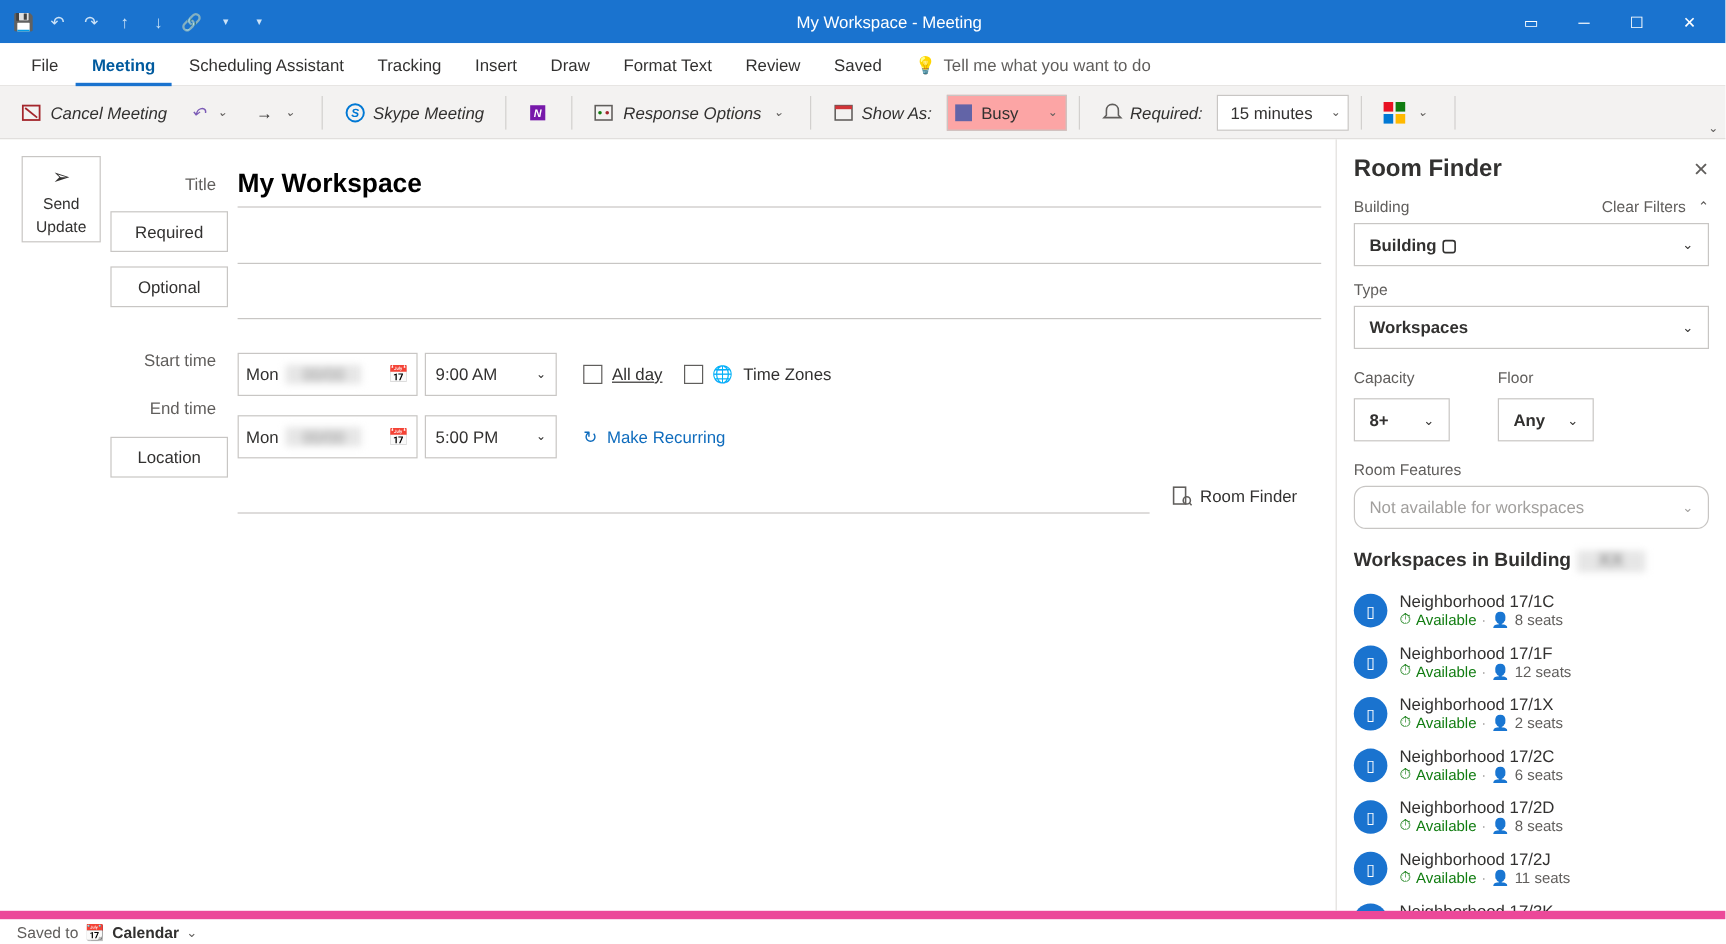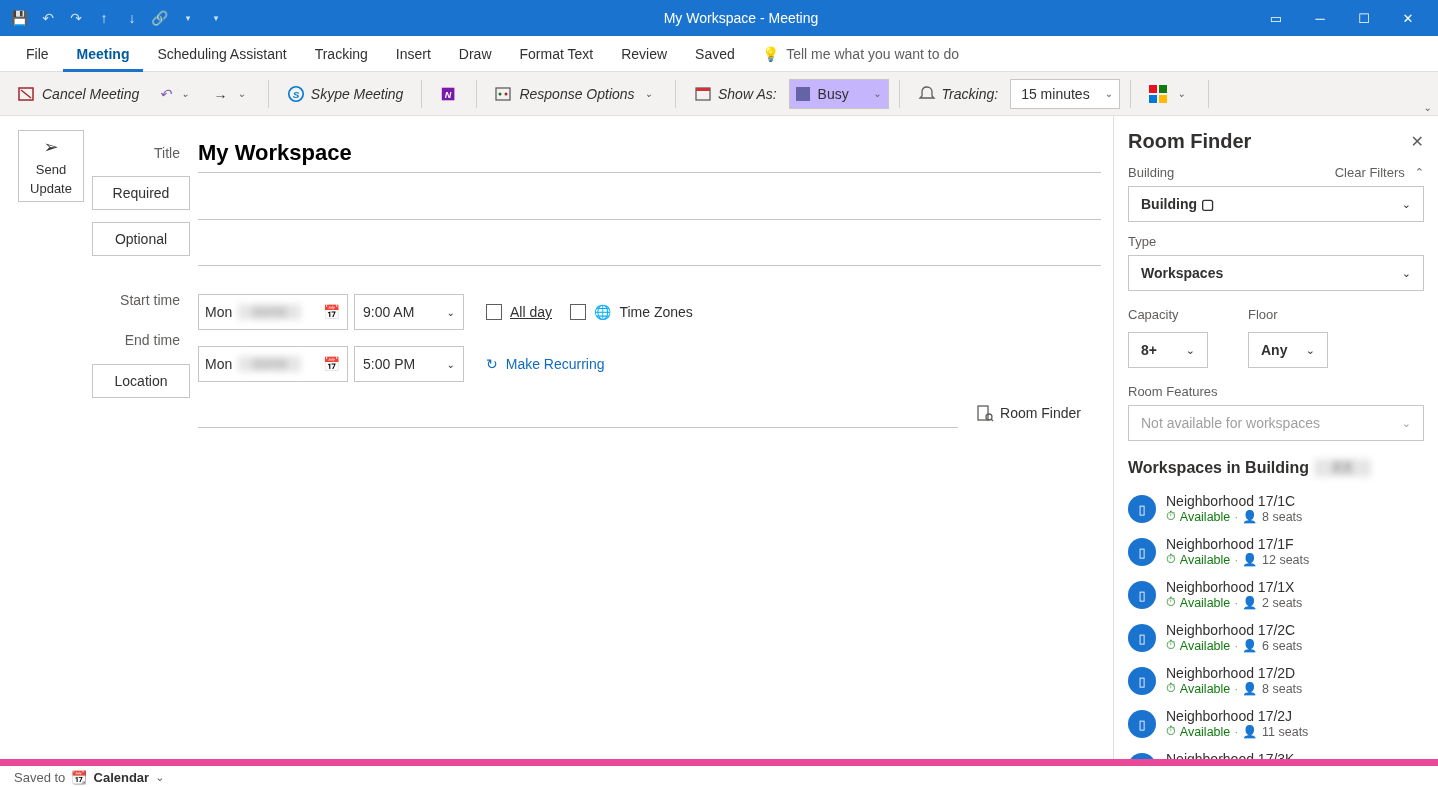--- a/index.html
+++ b/index.html
@@ -19,21 +19,21 @@
 .ribbon-tabs .tab.active { color: #005a9e; font-weight: 600; border-bottom: 3px solid #1a73cf; padding-top:3px;}
 .ribbon-tabs .tellme { display: flex; align-items: center; margin-left: 14px; color: #605e5c; font-size: 14px; gap: 6px; }
 .ribbon-tabs .bulb { color:#777; font-size:14px; }
 
 
 .ribbon { height: 44px; background: #f3f2f1; display: flex; align-items: center; padding: 0 10px; gap: 4px; border-bottom: 1px solid #e1dfdd; position:relative;}
 .ribbon .rbtn { display: flex; align-items: center; gap: 6px; padding: 4px 8px; color: #323130; height: 32px; font-style: italic; }
 .ribbon .rbtn .icon { width: 18px; height: 18px; display: flex; align-items: center; justify-content: center; }
 .ribbon .sep { width: 1px; height: 28px; background: #d2d0ce; margin: 0 6px; }
 .ribbon .chev { font-size: 10px; color: #605e5c; padding:0 4px;}
-.ribbon select.busy, .ribbon .busy { border: 1px solid #c8c6c4; height: 30px; padding: 0 26px 0 28px; background: #c4b5fd; font-size: 14px; position: relative; display:flex;align-items:center; width:100px;}
+.ribbon select.busy, .ribbon .busy { border: 1px solid #c8c6c4; height: 30px; padding: 0 26px 0 28px; background: #fca5a5; font-size: 14px; position: relative; display:flex;align-items:center; width:100px;}
 .ribbon .busy .sq { width:14px; height:14px; background:#6264a7; position:absolute; left:6px;}
 .ribbon .busy .chv { position:absolute; right:6px; font-size:10px;color:#605e5c;}
 .ribbon .reminder { border: 1px solid #c8c6c4; height: 30px; padding: 0 26px 0 10px; background:#fff; display:flex;align-items:center; position:relative; width:110px;}
 .ribbon .reminder .chv { position:absolute; right:6px; font-size:10px; color:#605e5c;}
 .ribbon .quad { display:grid; grid-template-columns: 8px 8px; grid-template-rows:8px 8px; gap:2px;}
 .ribbon .quad div:nth-child(1){background:#e81123;}
 .ribbon .quad div:nth-child(2){background:#107c10;}
 .ribbon .quad div:nth-child(3){background:#0078d4;}
 .ribbon .quad div:nth-child(4){background:#ffb900;}
 .ribbon .overflow-chev { position:absolute; right:6px; bottom:2px; font-size:10px; color:#605e5c;}
@@ -64,21 +64,21 @@
 
 .panel { width: 324px; padding: 14px 14px 0 14px; overflow:auto;}
 .panel .phdr { display:flex; align-items:center; justify-content:space-between; margin-bottom:12px;}
 .panel .phdr h2 { font-size:20px; font-weight:600; }
 .panel .closex { font-size:16px; color:#605e5c; }
 .panel .section-row { display:flex; justify-content:space-between; align-items:center; font-size:13px; color:#605e5c; margin:4px 0;}
 .panel .dropdown { border:1px solid #c8c6c4; height:36px; display:flex;align-items:center;justify-content:space-between;padding:0 12px;background:#fff;margin:6px 0 12px 0;font-size:14px;}
 .panel .dropdown.small { width:80px; display:inline-flex;}
 .panel .twocol { display:flex; gap:40px;}
 .panel .twocol > div { display:flex; flex-direction:column;}
-.panel .disabled { color:#a19f9d; }
+.panel .disabled { color:#a19f9d;border-radius:10px; }
 .panel h3 { font-size:16px; font-weight:600; margin:18px 0 10px 0;}
 .panel .room-item { display:flex; gap:10px; padding:6px 0; align-items:flex-start;}
 .panel .room-icon { width:28px;height:28px;border-radius:50%;background:#1a73cf;display:flex;align-items:center;justify-content:center;color:#fff;font-size:13px;flex-shrink:0;margin-top:2px;}
 .panel .room-info .room-name{font-size:14px;color:#323130;}
 .panel .room-meta { font-size:12.5px; display:flex;align-items:center;gap:4px;}
 .panel .avail { color:#107c10;}
 .panel .dot { color:#a19f9d;}
 .panel .seats { color:#605e5c;}
 .blurtxt { filter: blur(3px); color:#999; background:#e6e6e6; padding:0 18px; display:inline-block;}
 
@@ -185,21 +185,21 @@
     <span>Busy</span>
     <span class="chv">⌄</span>
   </div>
   <div class="sep"></div>
   <div class="rbtn">
     <span class="icon">
       <svg width="18" height="18" viewBox="0 0 18 18">
           <path d="M9 2 C6 2 4 4 4 7 L4 11 L2 13 L16 13 L14 11 L14 7 C14 4 12 2 9 2 Z" fill="none" stroke="#605e5c" stroke-width="1.3"></path>
         </svg>
     </span>
-    <span>Tracking:</span>
+    <span>Required:</span>
   </div>
   <div class="reminder">
     <span>15 minutes</span>
     <span class="chv">⌄</span>
   </div>
   <div class="sep"></div>
   <div class="rbtn">
     <div class="quad">
         <div></div>
         <div></div>

